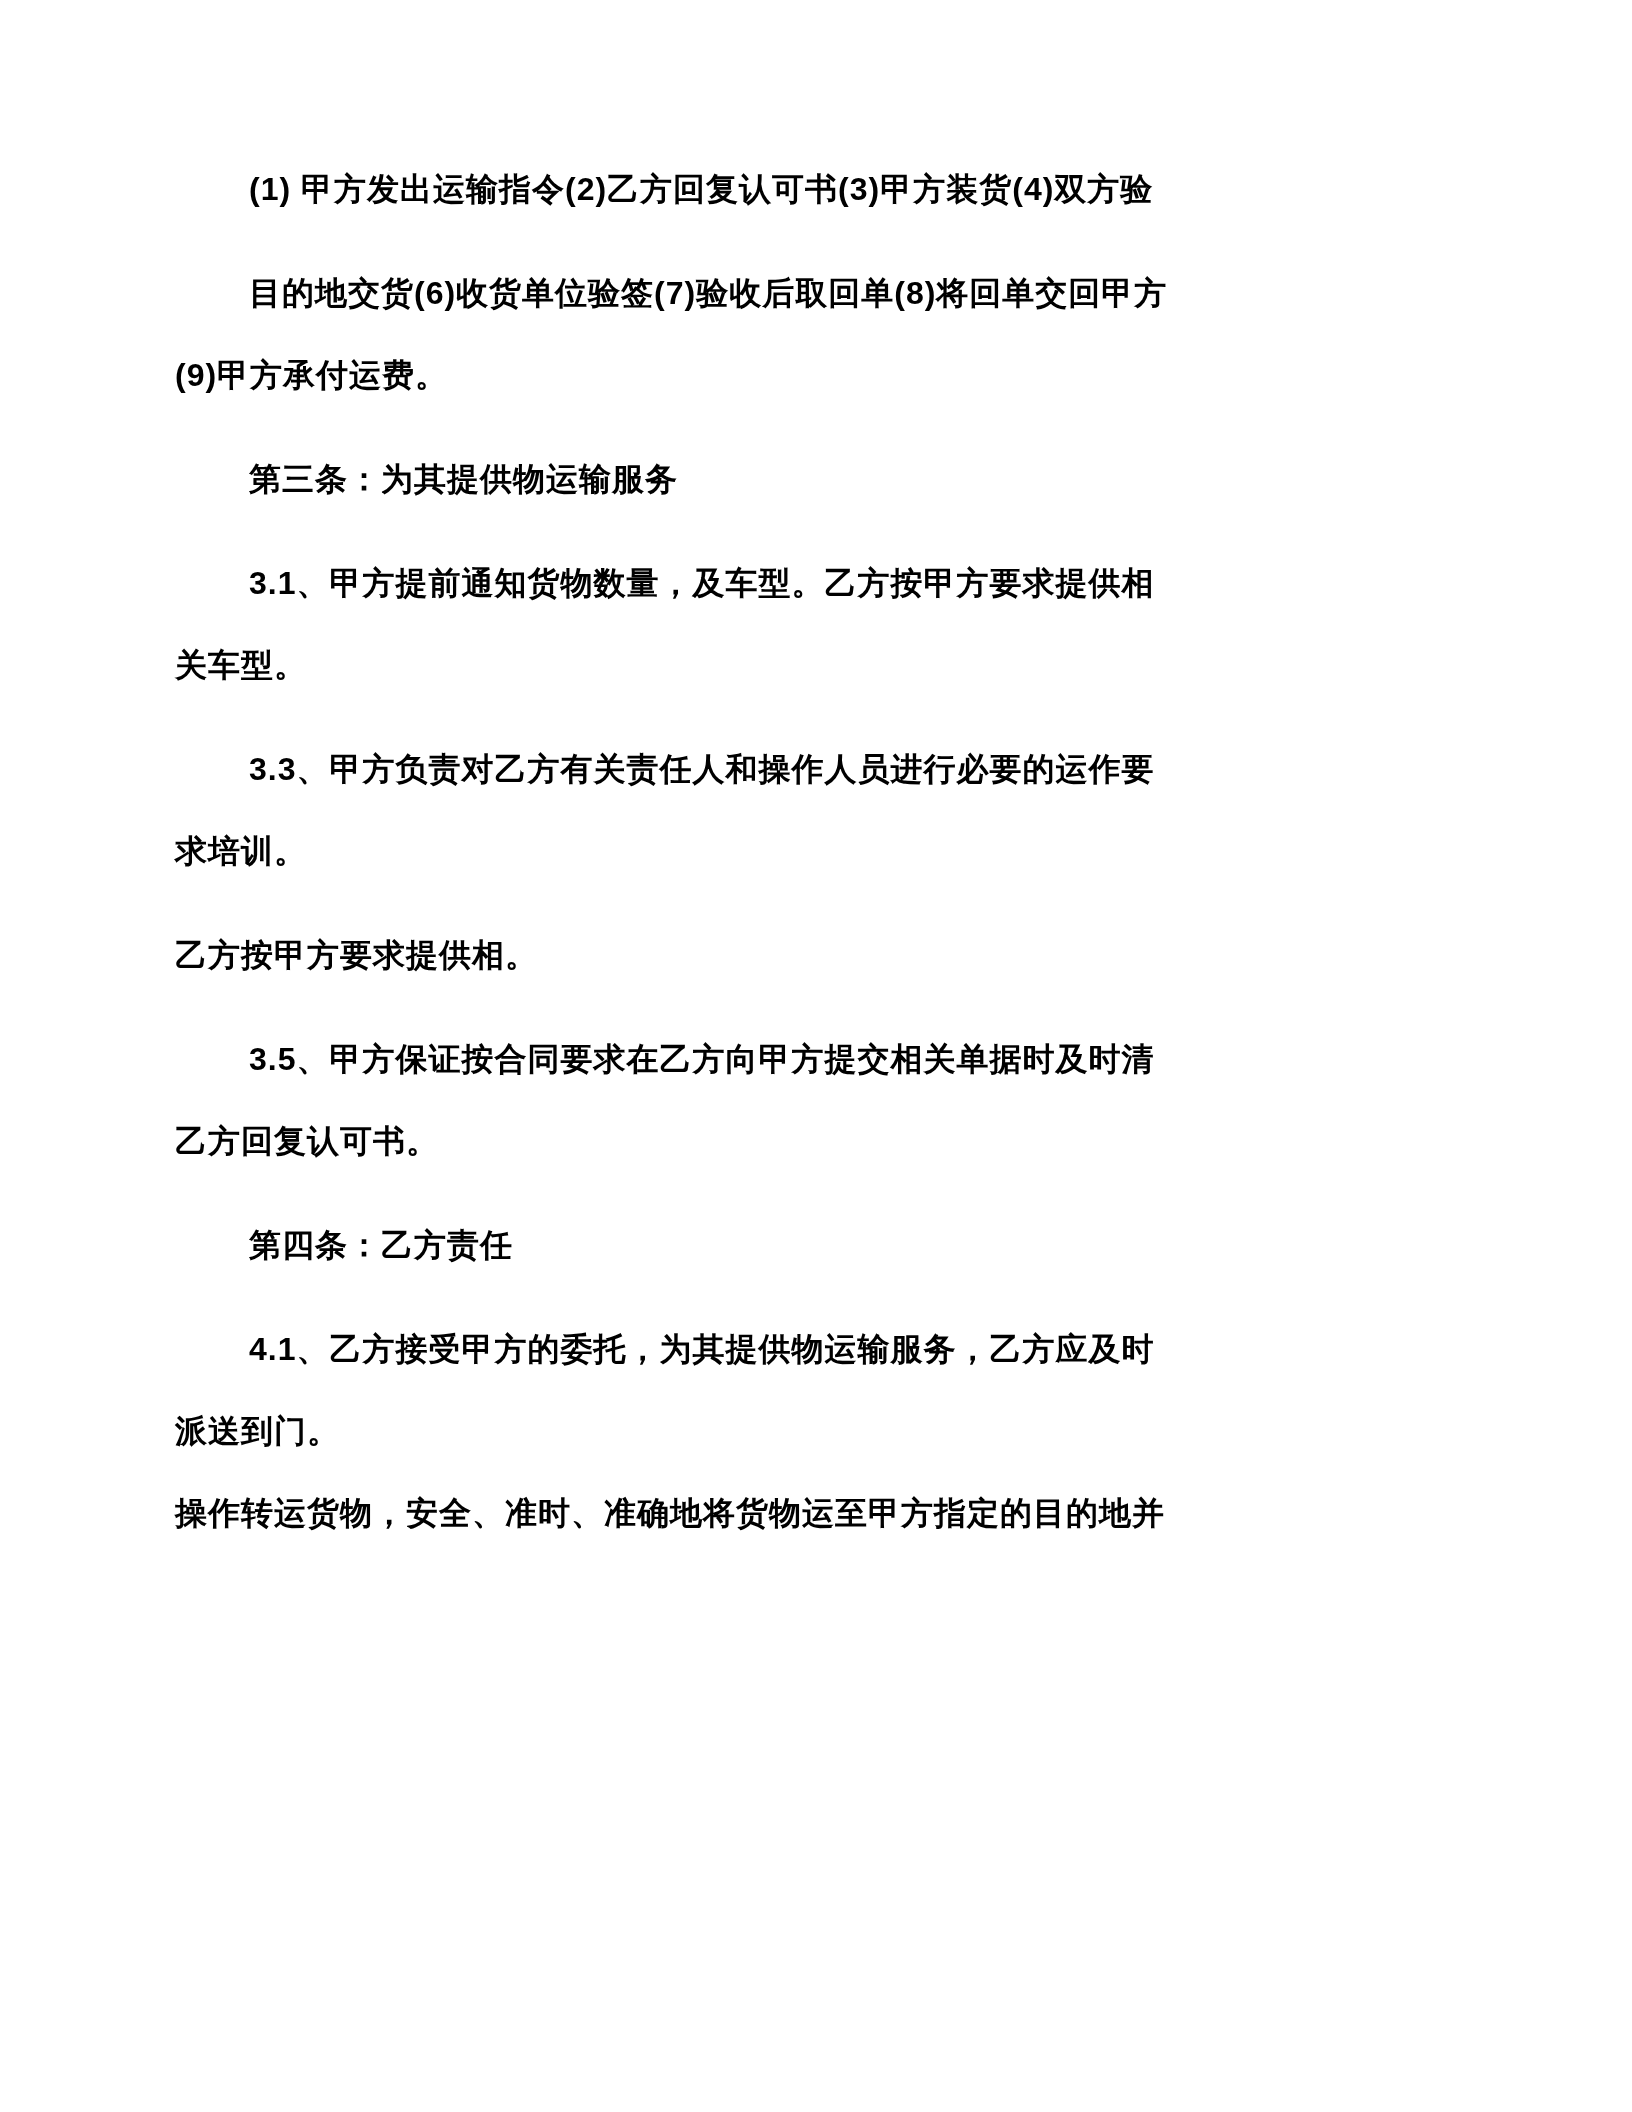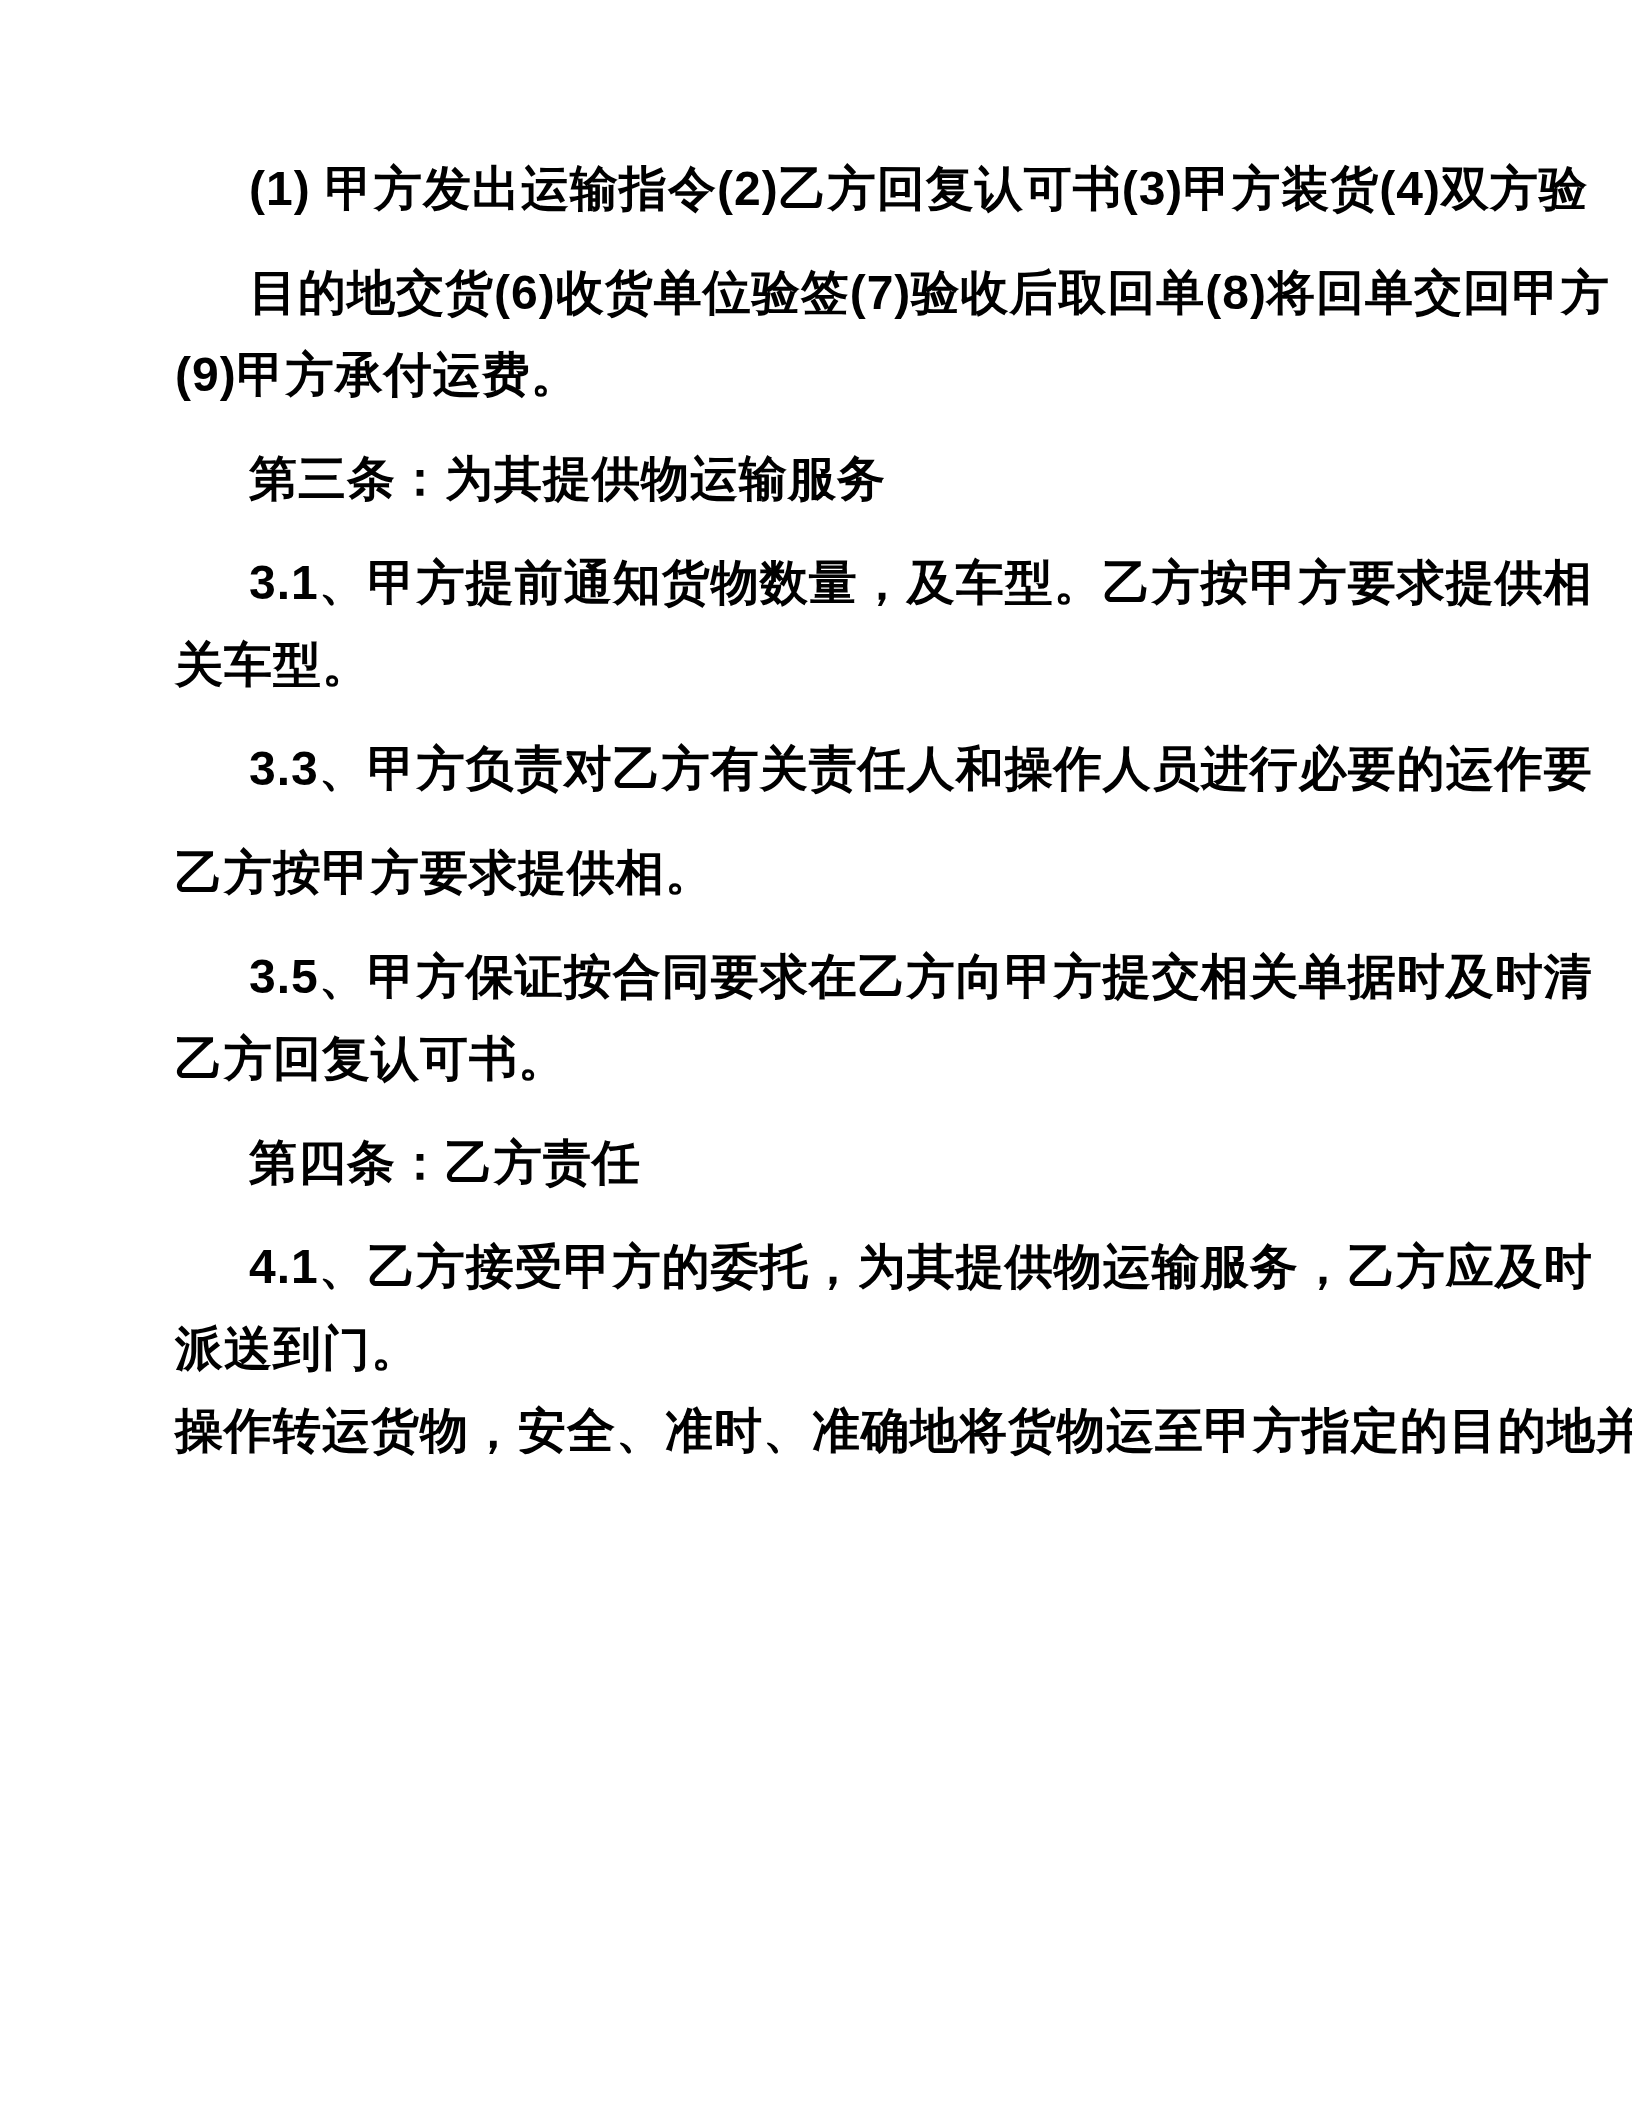--- a/index.html
+++ b/index.html
@@ -17,21 +17,21 @@
     box-sizing: border-box;
     width: 1632px;
     height: 2112px;
     padding: 148px 140px 0 175px;
     color: #000000;
   }
   .para {
     margin: 0 0 22px 0;
   }
   .line {
-    font-size: 48px;
+    font-size: 32px;
     font-weight: 700;
     line-height: 82px;
     letter-spacing: 1px;
     white-space: nowrap;
     color: #000000;
   }
   .line.first {
     padding-left: 74px;
   }
 </style>
@@ -54,20 +54,21 @@
   </div>
 
   <div class="para">
     <div class="line first">3.1、甲方提前通知货物数量，及车型。乙方按甲方要求提供相</div>
     <div class="line">关车型。</div>
   </div>
 
 
   <div class="para">
     <div class="line first">3.3、甲方负责对乙方有关责任人和操作人员进行必要的运作要</div>
+    <div class="line">求培训。</div>
   </div>
 
   <div class="para">
     <div class="line">乙方按甲方要求提供相。</div>
   </div>
 
   <div class="para">
     <div class="line first">3.5、甲方保证按合同要求在乙方向甲方提交相关单据时及时清</div>
     <div class="line">乙方回复认可书。</div>
   </div>

